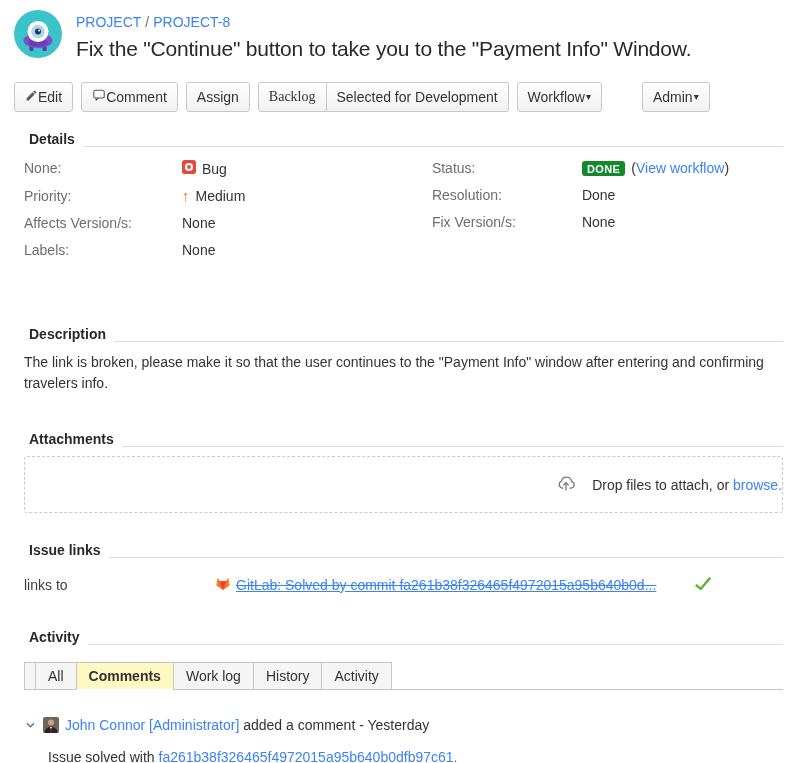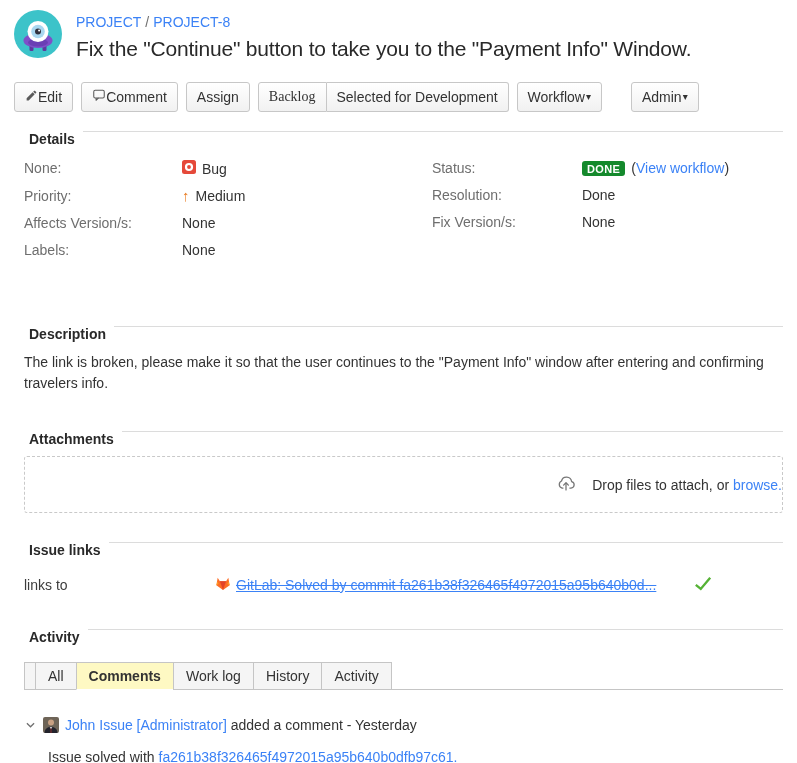--- a/index.html
+++ b/index.html
@@ -27,25 +27,25 @@
     background:linear-gradient(#ffffff,#f1f1f1);
     border:1px solid #c7c7c7; border-radius:3px;
     padding:5px 10px; color:#333; cursor:pointer; white-space:nowrap;
     font-size:14px; line-height:18px;
   }
   .toolbar > .btn, .toolbar > .btn-group { margin-right:8px; }
   .btn-group { display:inline-flex; }
   .btn-group .btn { border-radius:0; margin:0; }
   .btn-group .btn:first-child { border-radius:3px 0 0 3px;font-family:Liberation Serif, serif; }
   .btn-group .btn:last-child { border-radius:0 3px 3px 0; border-left:none; }
-  .btn-admin { margin-left:21px;justify-content:flex-end; }
+  .btn-admin { margin-left:32px;justify-content:flex-end; }
   .caret { font-size:10px; color:#333; margin-left:1px; }
 
   
-  .section-heading { display:flex; align-items:flex-start; font-weight:bold; color:#292929;padding-left:15px; }
+  .section-heading { display:flex; align-items:flex-end; font-weight:bold; color:#292929;padding-left:15px; }
   .section-heading .rule { flex:1; height:1px; background:#dcdcdc; margin-left:8px; }
 
   
   .section-details { margin-top:19px; }
   .details-grid { display:flex; margin-top:13px; }
   .details-col-left { width:52%; }
   .details-col-right { width:48%; }
   .prop-row { display:flex; align-items:flex-start; margin-bottom:11px; padding-left:10px; }
   .details-col-right .prop-row { padding-left:18px; }
   .prop-label { color:#6e6e6e; }
@@ -282,21 +282,21 @@
           </svg>
         </span>
       <span class="comment-avatar"><svg width="16" height="16" viewBox="0 0 16 16">
             <rect width="16" height="16" fill="#6e6457"></rect>
             <circle cx="8" cy="5.5" r="3" fill="#c9a183"></circle>
             <path d="M1.5 16c0-4 3-6.3 6.5-6.3s6.5 2.3 6.5 6.3z" fill="#23232c"></path>
             <path d="M6.6 10.2 8 12l1.4-1.8z" fill="#fff"></path>
             <rect x="7.5" y="11.4" width="1" height="4.6" fill="#8c2f2f"></rect>
           </svg></span>
       <span>
-        <a>John Issue [Administrator]</a>
+        <a>John Connor [Administrator]</a>
         <span class="comment-meta">added a comment - Yesterday</span>
       </span>
     </div>
     <div class="comment-body">
       <span>Issue solved with</span>
       <a>fa261b38f326465f4972015a95b640b0dfb97c61.</a>
     </div>
   </div>
 
 </div>

